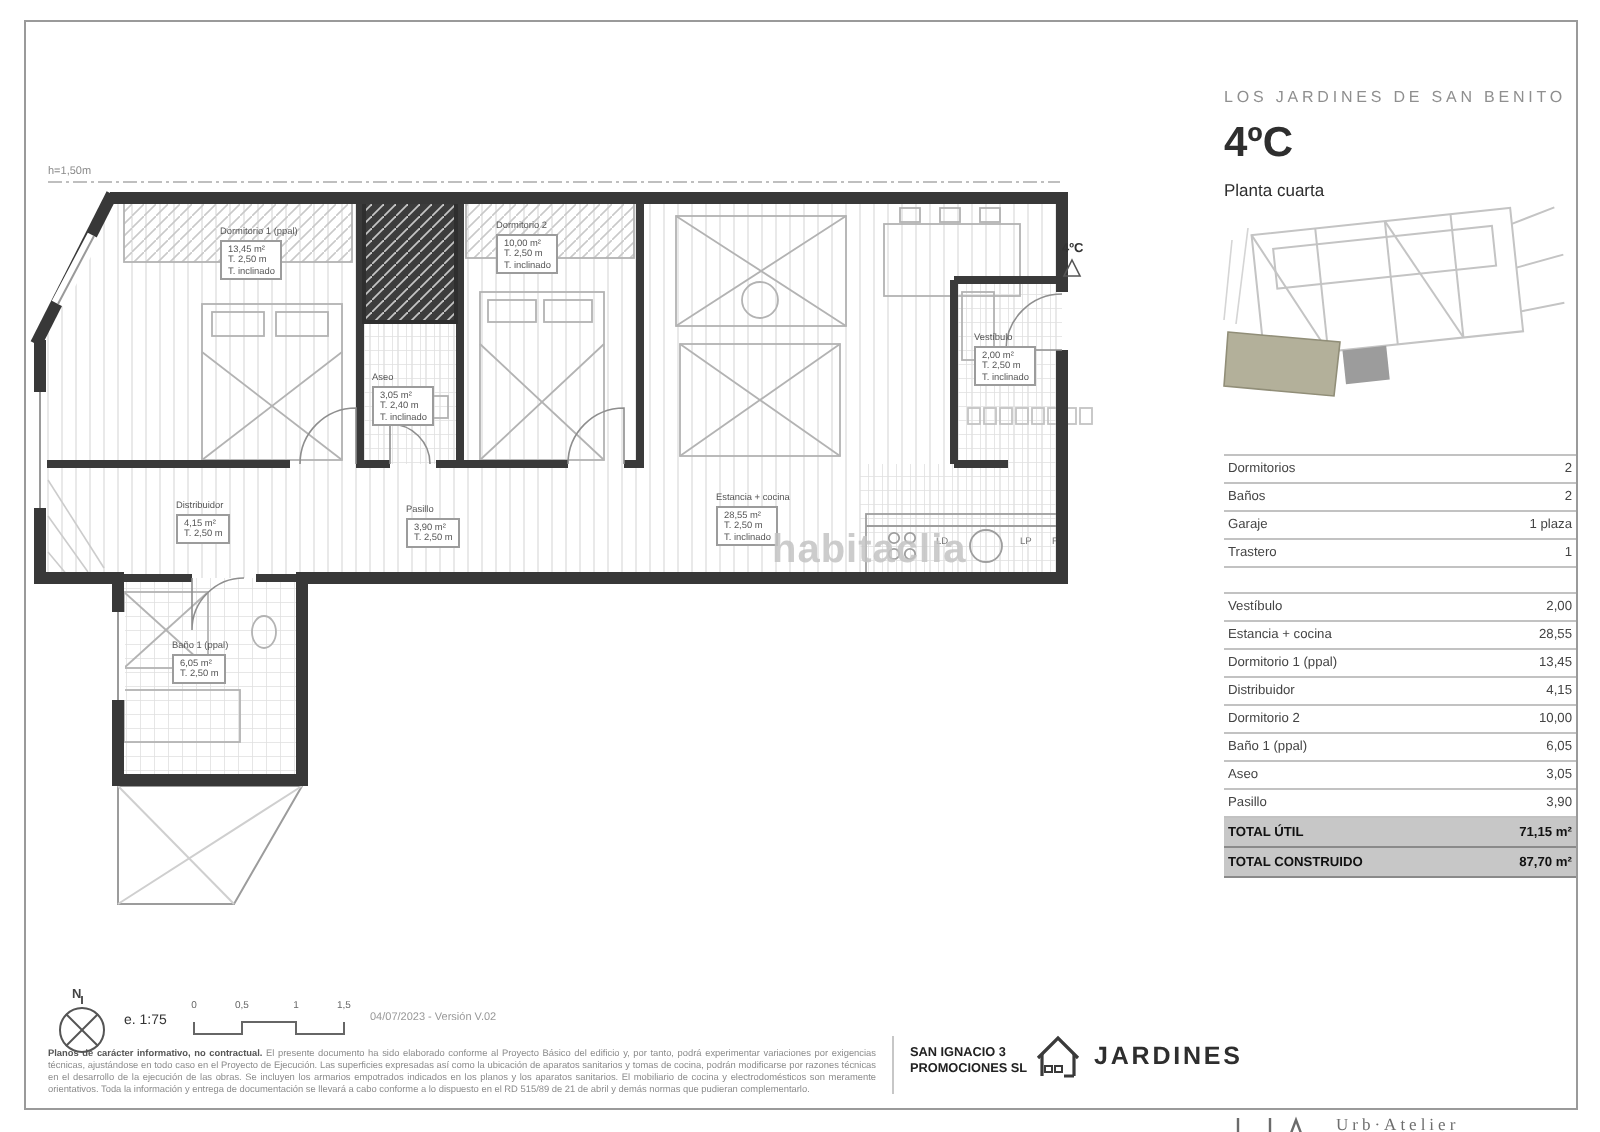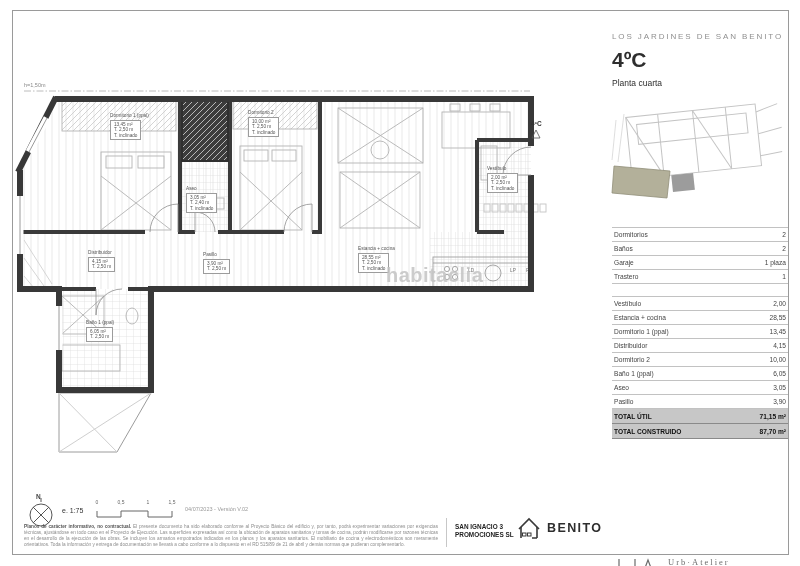--- a/index.html
+++ b/index.html
@@ -3,21 +3,21 @@
 <meta charset="utf-8">
 <style>
   html,body{margin:0;padding:0;background:#fff;}
   .sheet{position:relative;width:800px;height:566px;background:#fff;overflow:hidden;
          font-family:"Liberation Sans",sans-serif;color:#3c3c3c;}
   .frame{position:absolute;left:12px;top:10px;width:775px;height:543px;border:1px solid #9a9a9a;}
 
   
   .hdr{position:absolute;left:612px;top:28px;width:178px;}
   .hdr .l1{font-size:9.5px;font-weight:bold;letter-spacing:2.1px;color:#3a3a3a;white-space:nowrap;}
-  .hdr .l2{font-size:8px;letter-spacing:1.9px;color:#8f8f8f;margin-top:4px;white-space:nowrap;}
+  .hdr .l2{font-size:8px;letter-spacing:1.9px;color:#8f8f8f;margin-top:16px;white-space:nowrap;}
   .hdr .unit{font-size:21px;font-weight:bold;color:#2e2e2e;margin-top:7px;}
   .hdr .floor{font-size:8.5px;font-weight:normal;color:#2e2e2e;margin-top:6px;}
 
   
   .tbl{position:absolute;left:612px;top:227px;width:176px;font-size:6.6px;color:#444;}
   .trow{display:flex;justify-content:space-between;align-items:center;height:13px;
         border-bottom:1px solid #c2c2c2;padding:0 2px;}
   .trow:first-child{border-top:1px solid #c2c2c2;}
   .tbl .grp2{margin-top:12px;border-top:1px solid #c2c2c2;}
   .trow.total{background:#c7c7c7;font-weight:bold;color:#111;height:14px;border-bottom:1px solid #8a8a8a;}
@@ -407,21 +407,21 @@
     <div>PROMOCIONES SL</div>
   </div>
 
   <div class="moncasa">
     <svg width="26" height="26" viewBox="0 0 26 26">
       <path d="M3,14 L13,4 L23,14" fill="none" stroke="#3a3a3a" stroke-width="1.6"></path>
       <path d="M5,12 V23 M21,12 V23 M16,23 H21" fill="none" stroke="#3a3a3a" stroke-width="1.6"></path>
       <rect x="6.5" y="18" width="3.5" height="3" fill="none" stroke="#3a3a3a" stroke-width="1"></rect>
       <rect x="11.5" y="18" width="3.5" height="3" fill="none" stroke="#3a3a3a" stroke-width="1"></rect>
     </svg>
-    <span class="nm">BENITO</span>
+    <span class="nm">JARDINES</span>
   </div>
 
   <div class="studio">
     <svg width="46" height="34" viewBox="0 0 46 34">
       <path d="M3,2 V20 C3,29 19,29 19,20 V2" fill="none" stroke="#6b6b6b" stroke-width="1.2"></path>
       <path d="M21,32 L32,3 L43,32" fill="none" stroke="#6b6b6b" stroke-width="1.2"></path>
     </svg>
     <div class="txt">
       <div class="nm">Urb·Atelier</div>
       <div class="ad">C/ Cánovas del Castillo, 4, 4º, 47002 - Valladolid</div>

